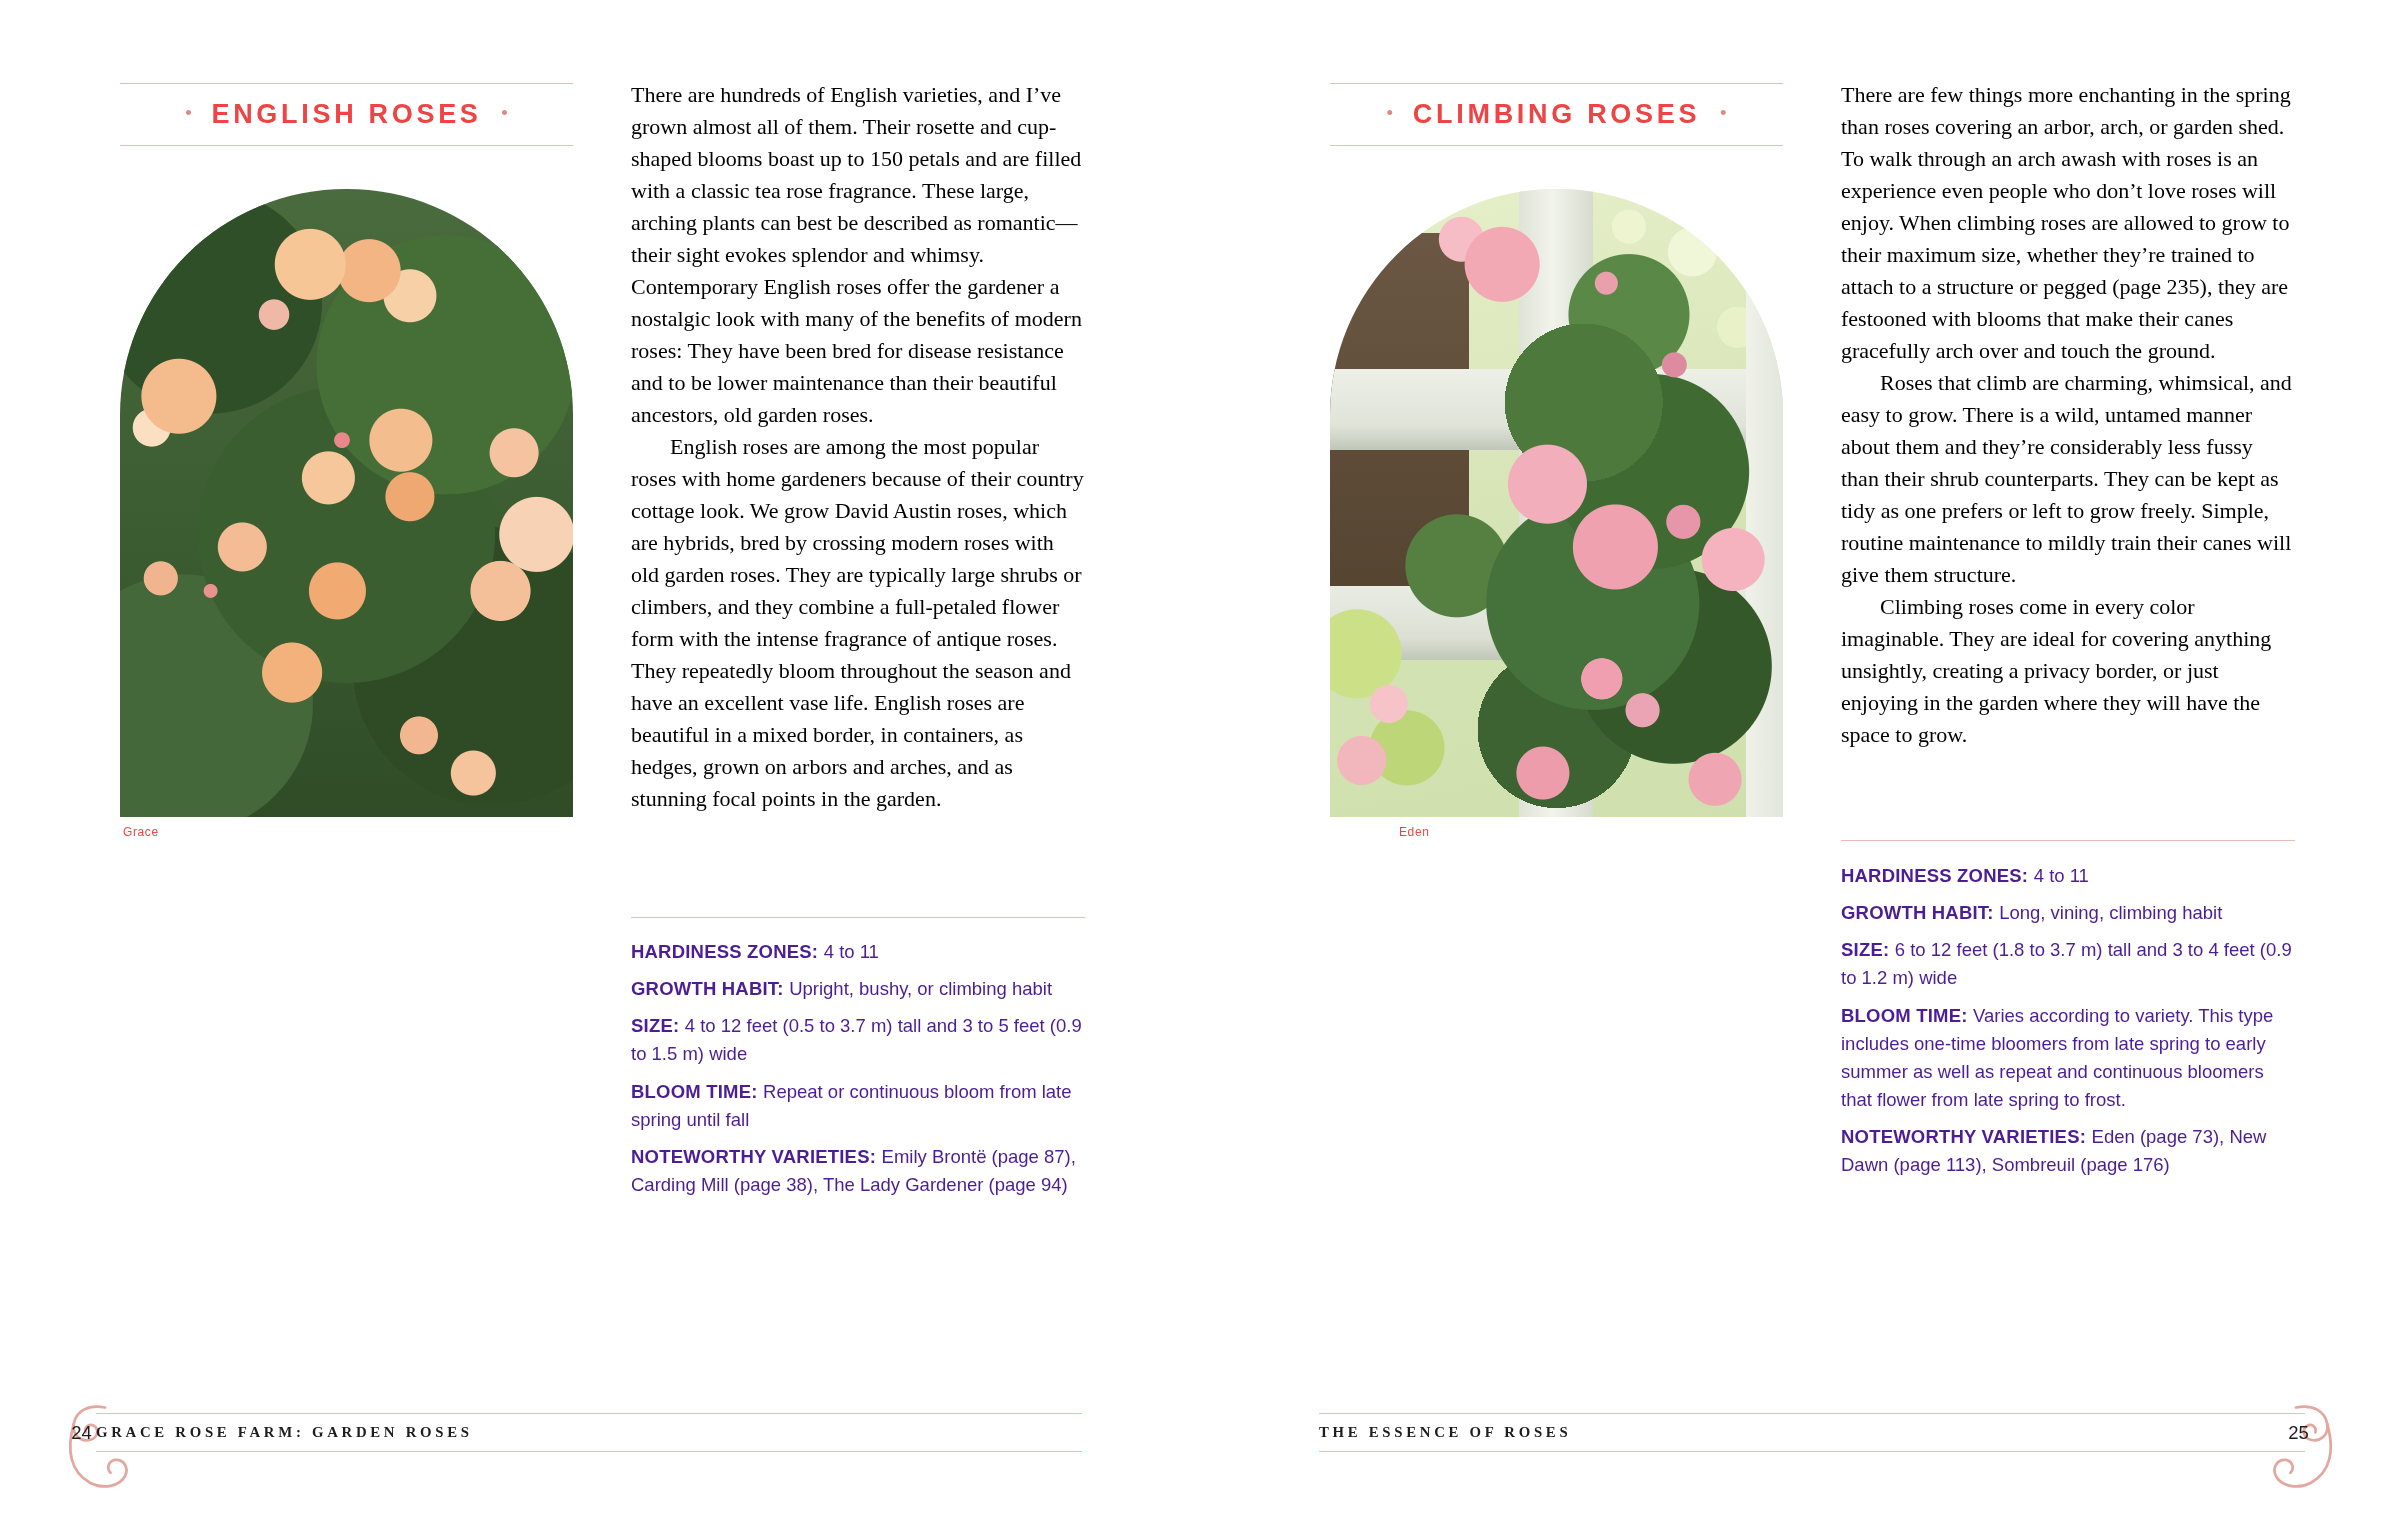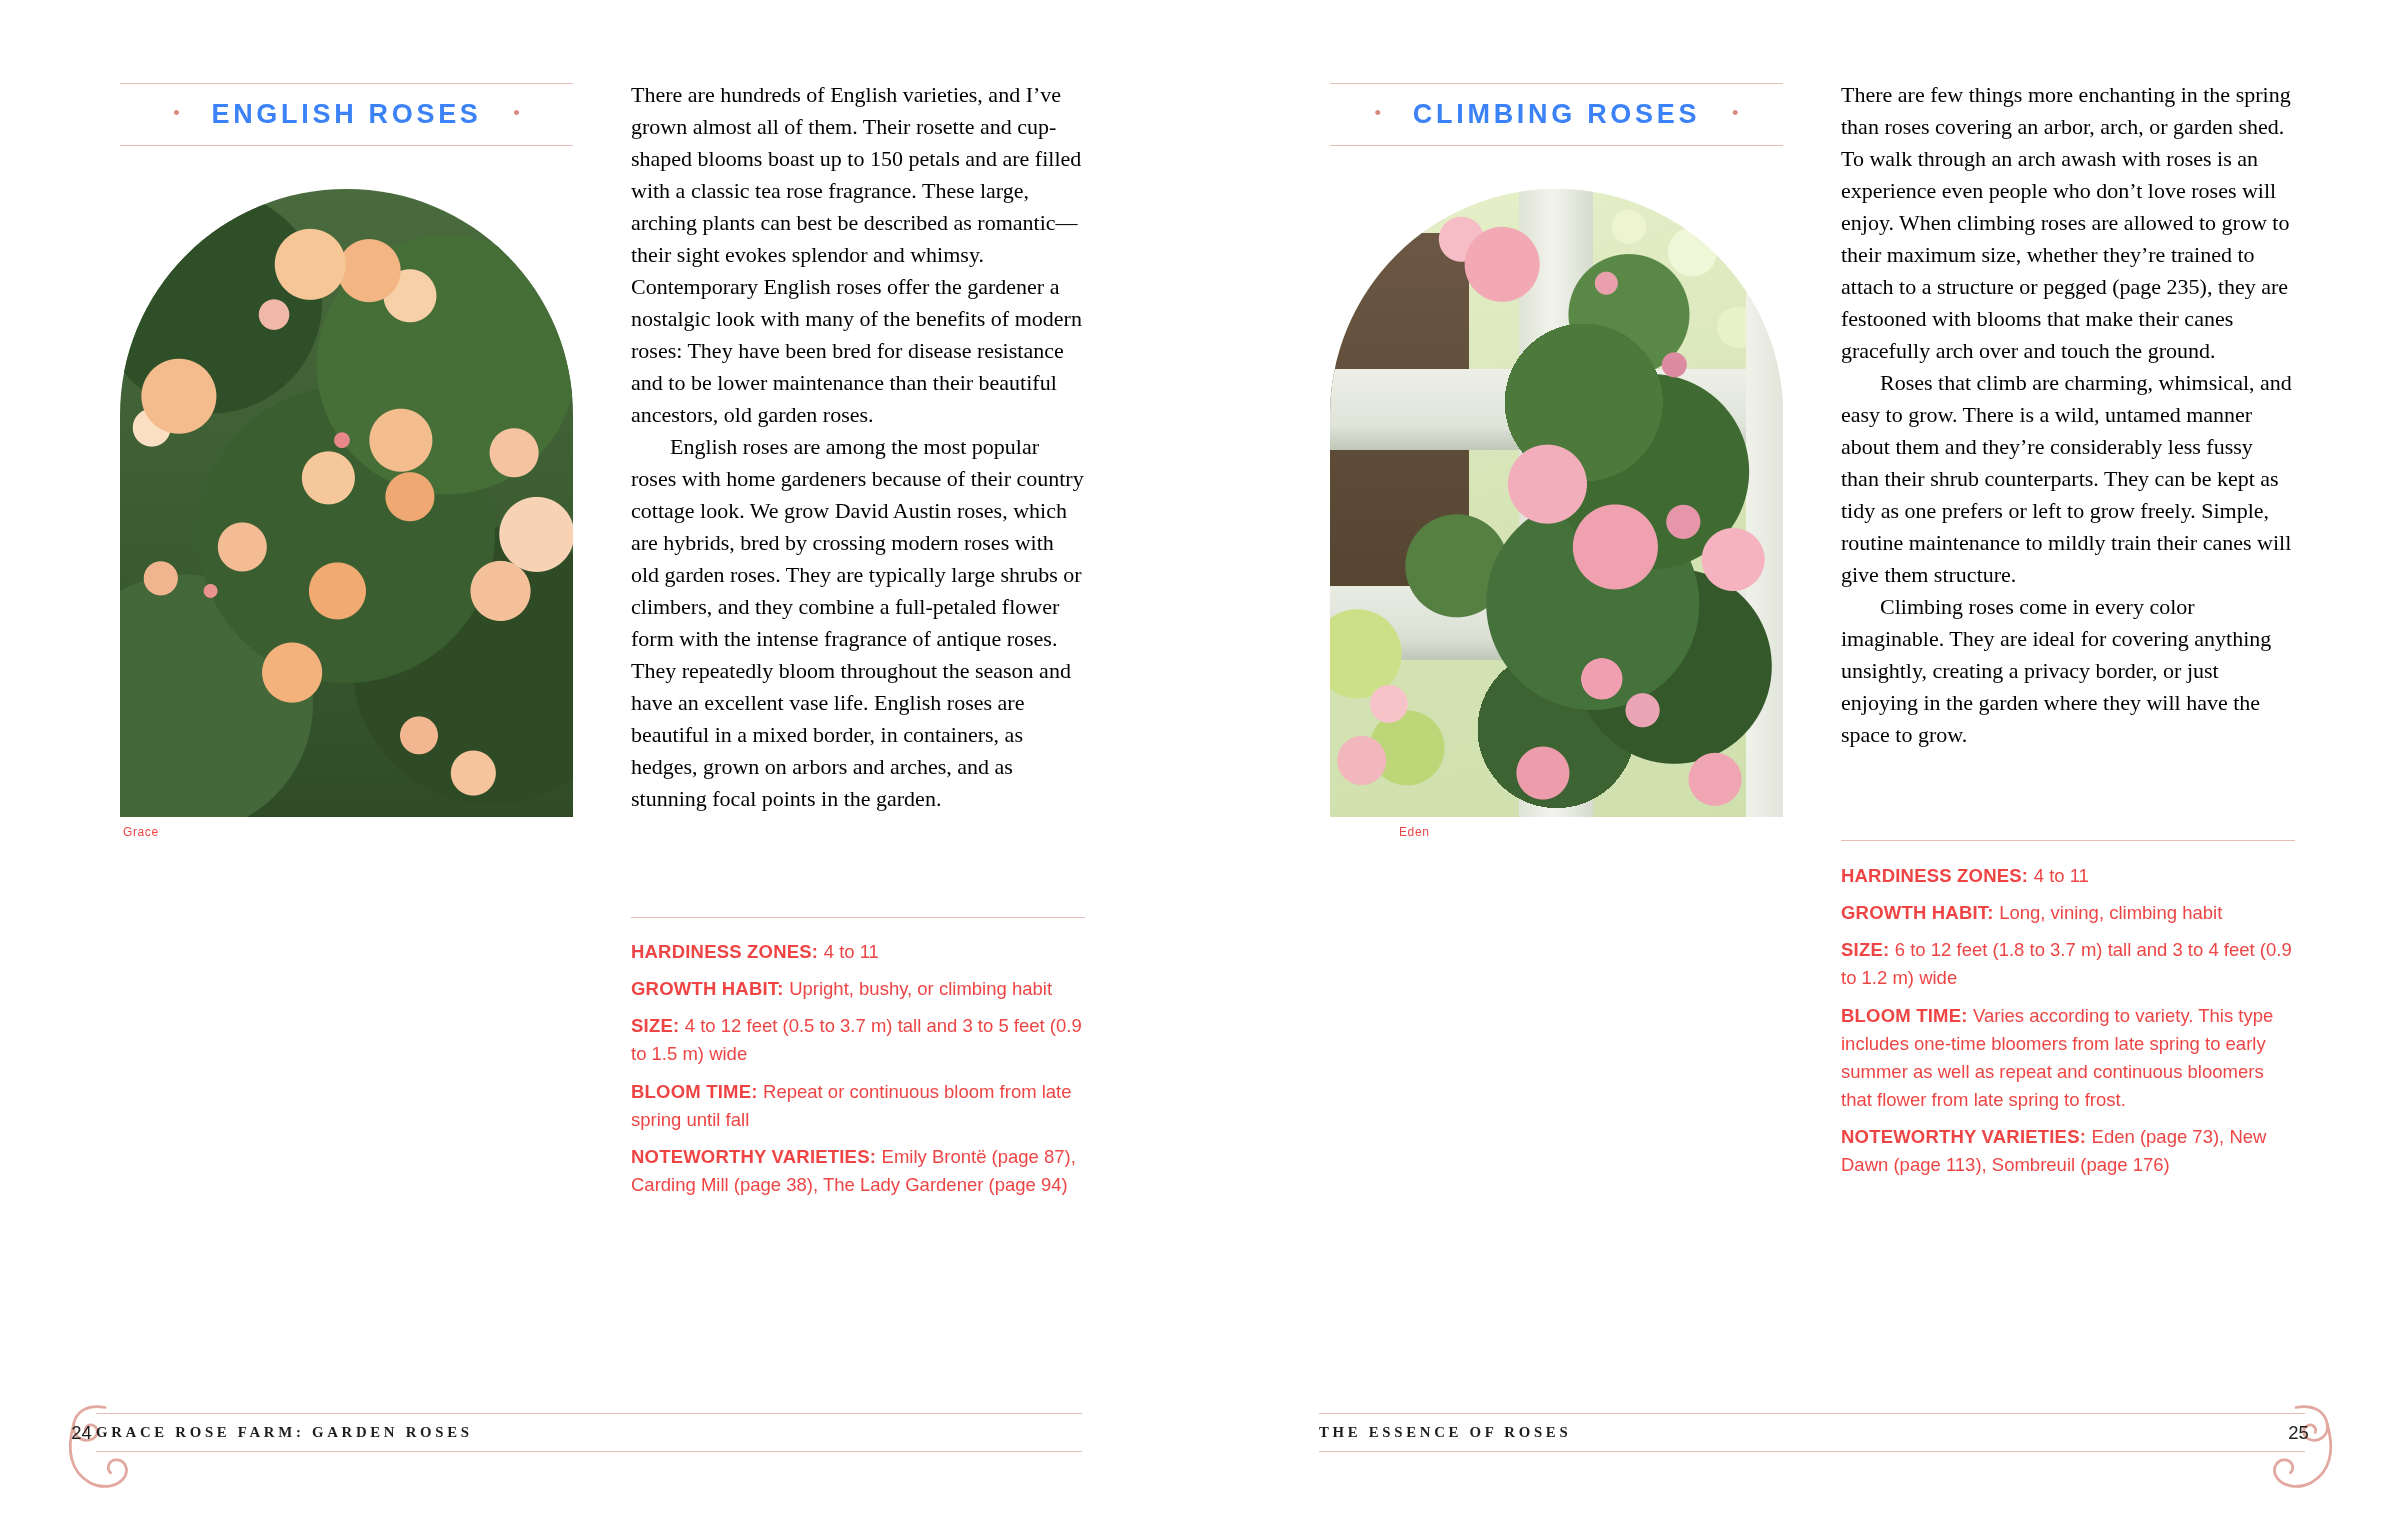--- a/index.html
+++ b/index.html
@@ -4,21 +4,21 @@
 <style>
   html,body{margin:0;padding:0;background:#ffffff;}
   .spread{position:relative;width:2401px;height:1532px;background:#ffffff;overflow:hidden;
           font-family:"Liberation Sans",sans-serif;}
 
   
   .chapter-head{position:absolute;height:61px;border-top:1.8px solid #e9bdb7;border-bottom:1.8px solid #e9bdb7;
                 display:flex;align-items:center;justify-content:center;gap:14.8px;}
   .head-l{left:120px;top:83px;width:453px;}
   .head-r{left:1330px;top:83px;width:453px;}
-  .chapter-title{font-size:27px;font-weight:700;letter-spacing:3.7px;color:#3b82f6;margin:17px;
+  .chapter-title{font-size:27px;font-weight:700;letter-spacing:3.7px;color:#ef4444;margin:5px;
                  font-family:"Liberation Sans",sans-serif;}
   .head-dot{color:#d98b80;font-size:18.5px;line-height:1;transform:translateY(-0.9px);}
 
   
   .arch-photo{position:absolute;width:453px;height:628px;border-radius:226px 226px 0 0;overflow:hidden;margin:0;}
   .photo-l{left:120px;top:189px;background:linear-gradient(180deg,#4a6b3d 0%,#3a5a30 60%,#2f4c27 100%);}
   .photo-r{left:1330px;top:189px;
     background-image:
       radial-gradient(circle at 80% 10%, #f0f6d8 0 24px, transparent 25px),
       radial-gradient(circle at 66% 6%, #eef4d0 0 16.6px, transparent 17.5px),
@@ -98,21 +98,21 @@
             line-height:32px;color:#000000;text-align:left;}
   .col-l{left:631px;top:79px;}
   .col-r{left:1841px;top:79px;}
   .body-col p{margin:0;}
   .body-col p.indent{text-indent:39px;}
 
   
   .detail-rule{position:absolute;width:454px;height:0;border:none;border-top:1.8px solid #e9bdb7;margin:0;}
   .rule-l{left:631px;top:917px;}
   .rule-r{left:1841px;top:840px;}
-  .details{position:absolute;width:454px;color:#ef4444;font-size:18.5px;line-height:28px;
+  .details{position:absolute;width:454px;color:#4c1d95;font-size:18.5px;line-height:28px;
            font-family:"Liberation Sans",sans-serif;}
   .details-l{left:631px;top:938px;}
   .details-r{left:1841px;top:862px;}
   .detail{margin:0 0 9.2px 0;}
   .detail-label{font-weight:700;letter-spacing:0.2px;margin-right:5.5px;}
 
   
   .footer-bar{position:absolute;height:37px;border-top:1.8px solid #e9bdb7;border-bottom:1.8px solid #e9bdb7;
               display:flex;align-items:center;justify-content:flex-start;font-weight:bold;}
   .foot-l{left:96px;top:1413px;width:986px;}

